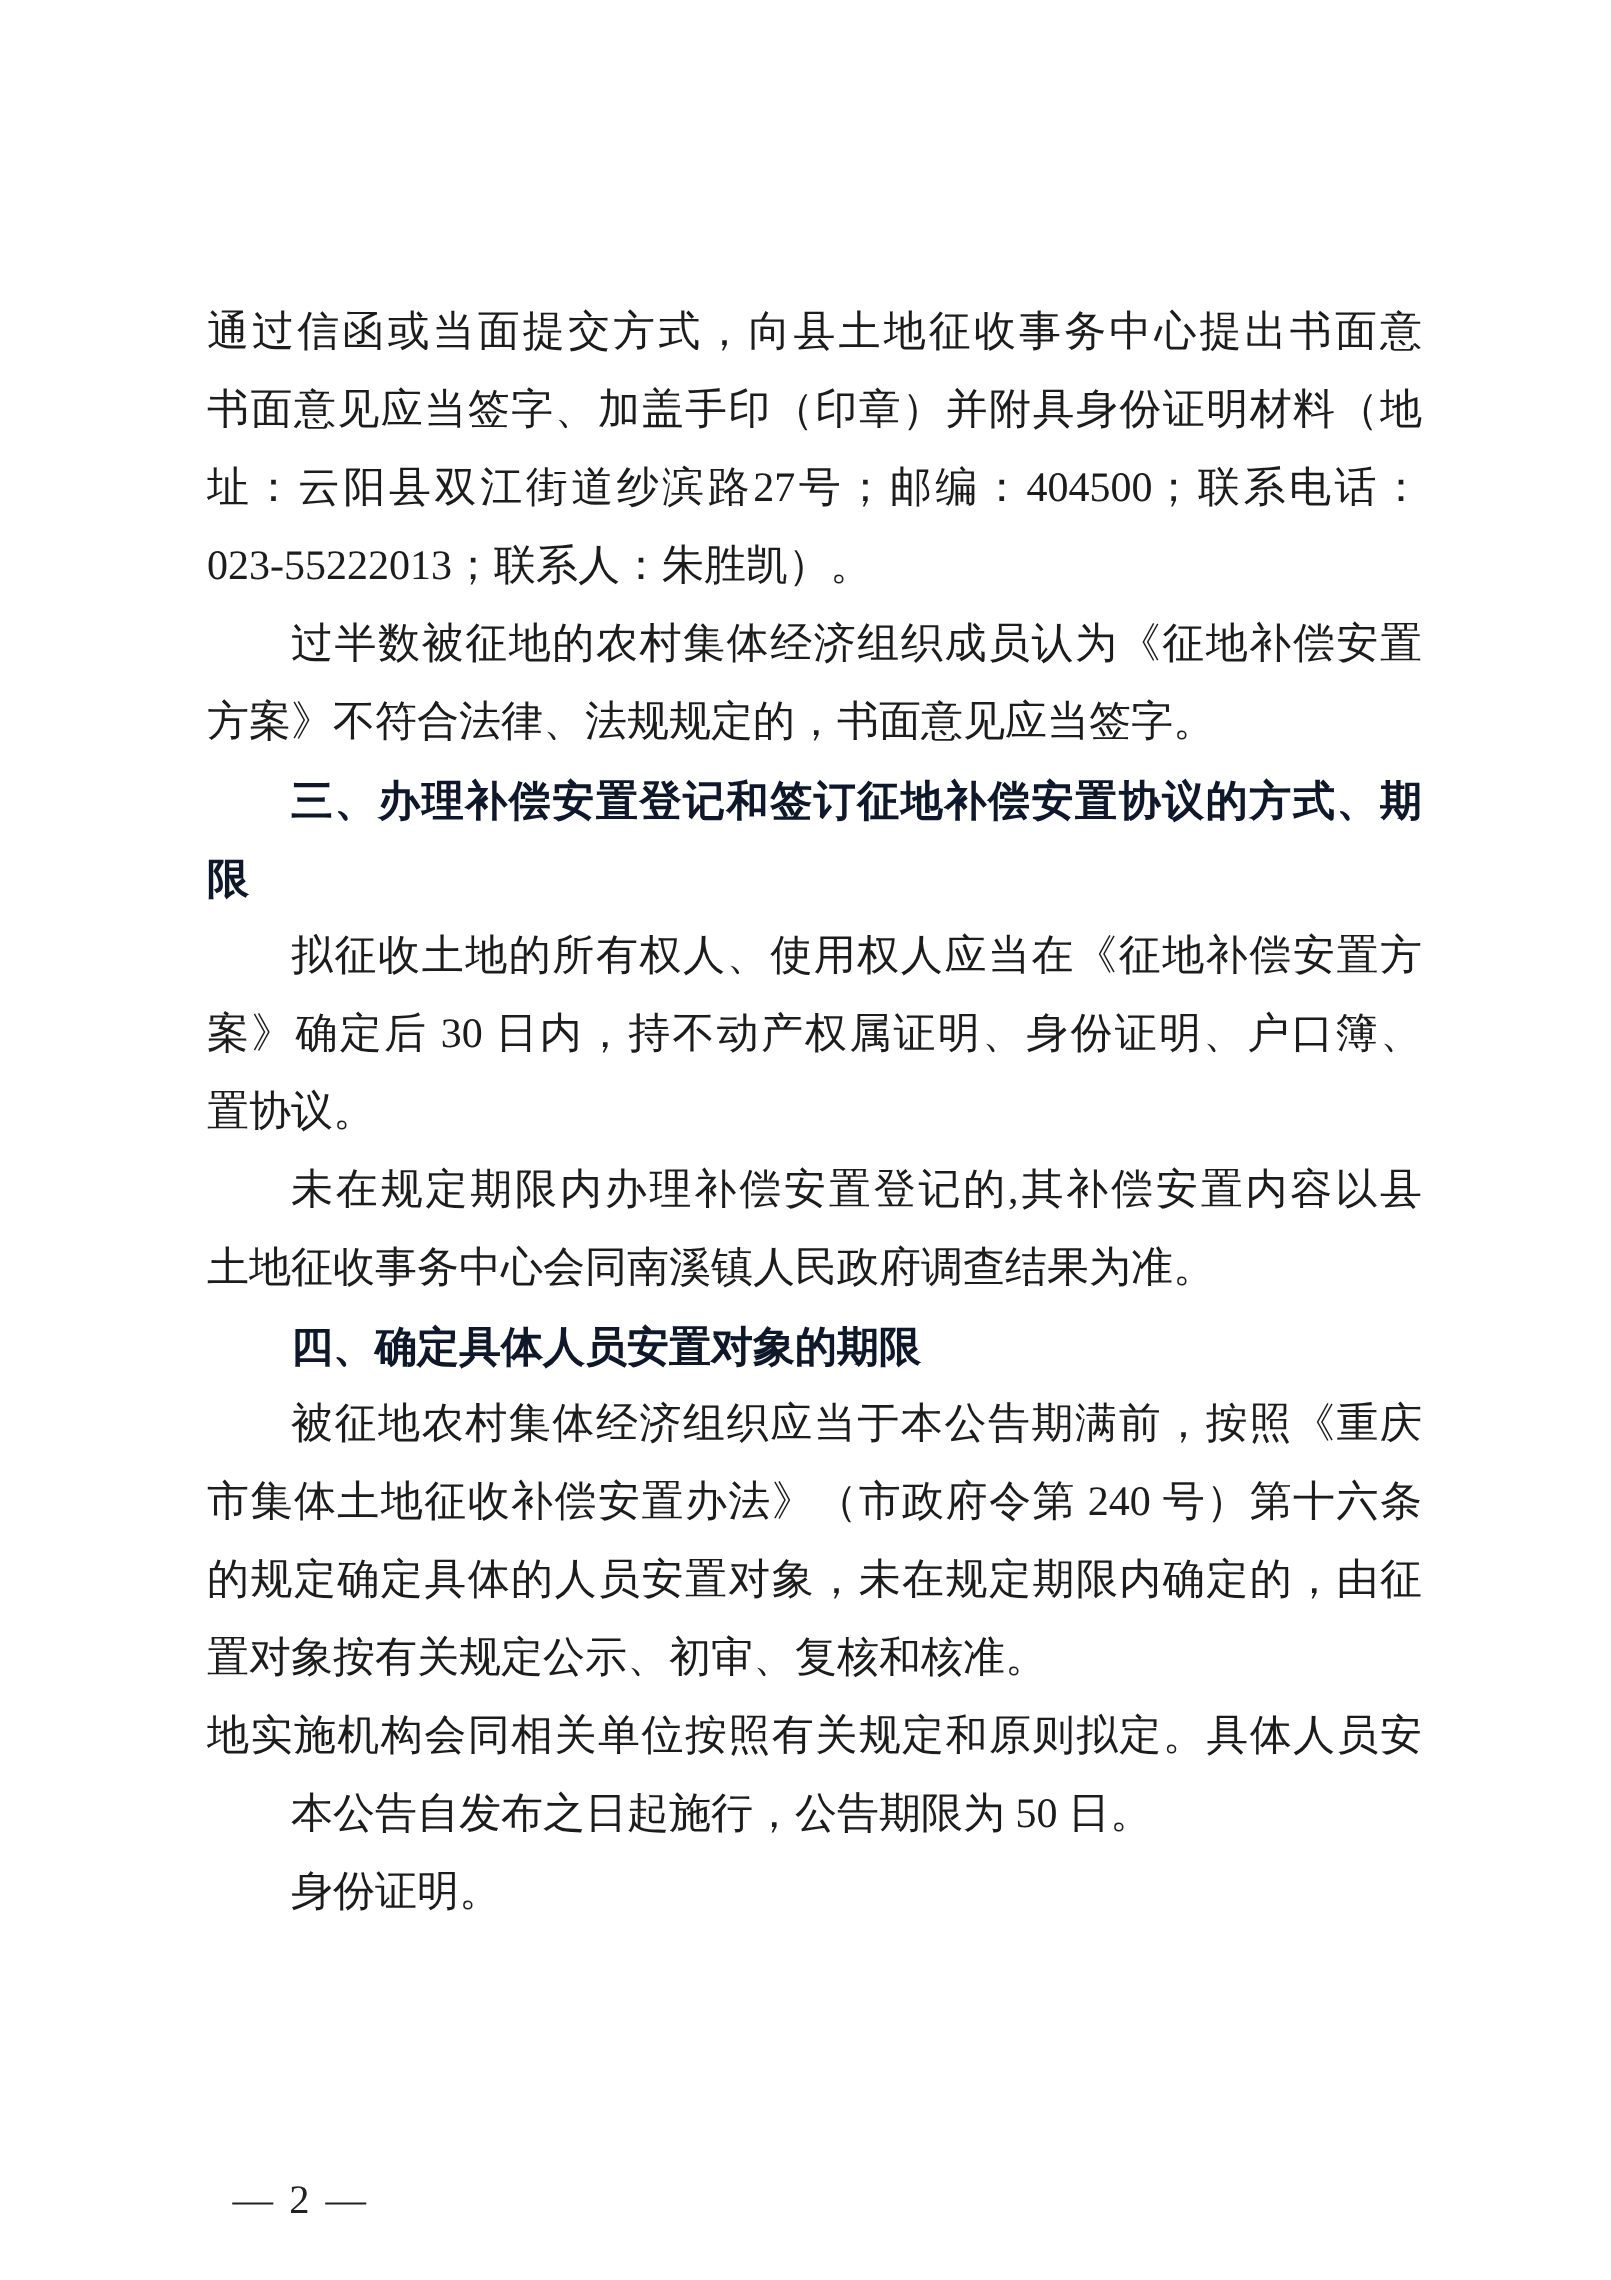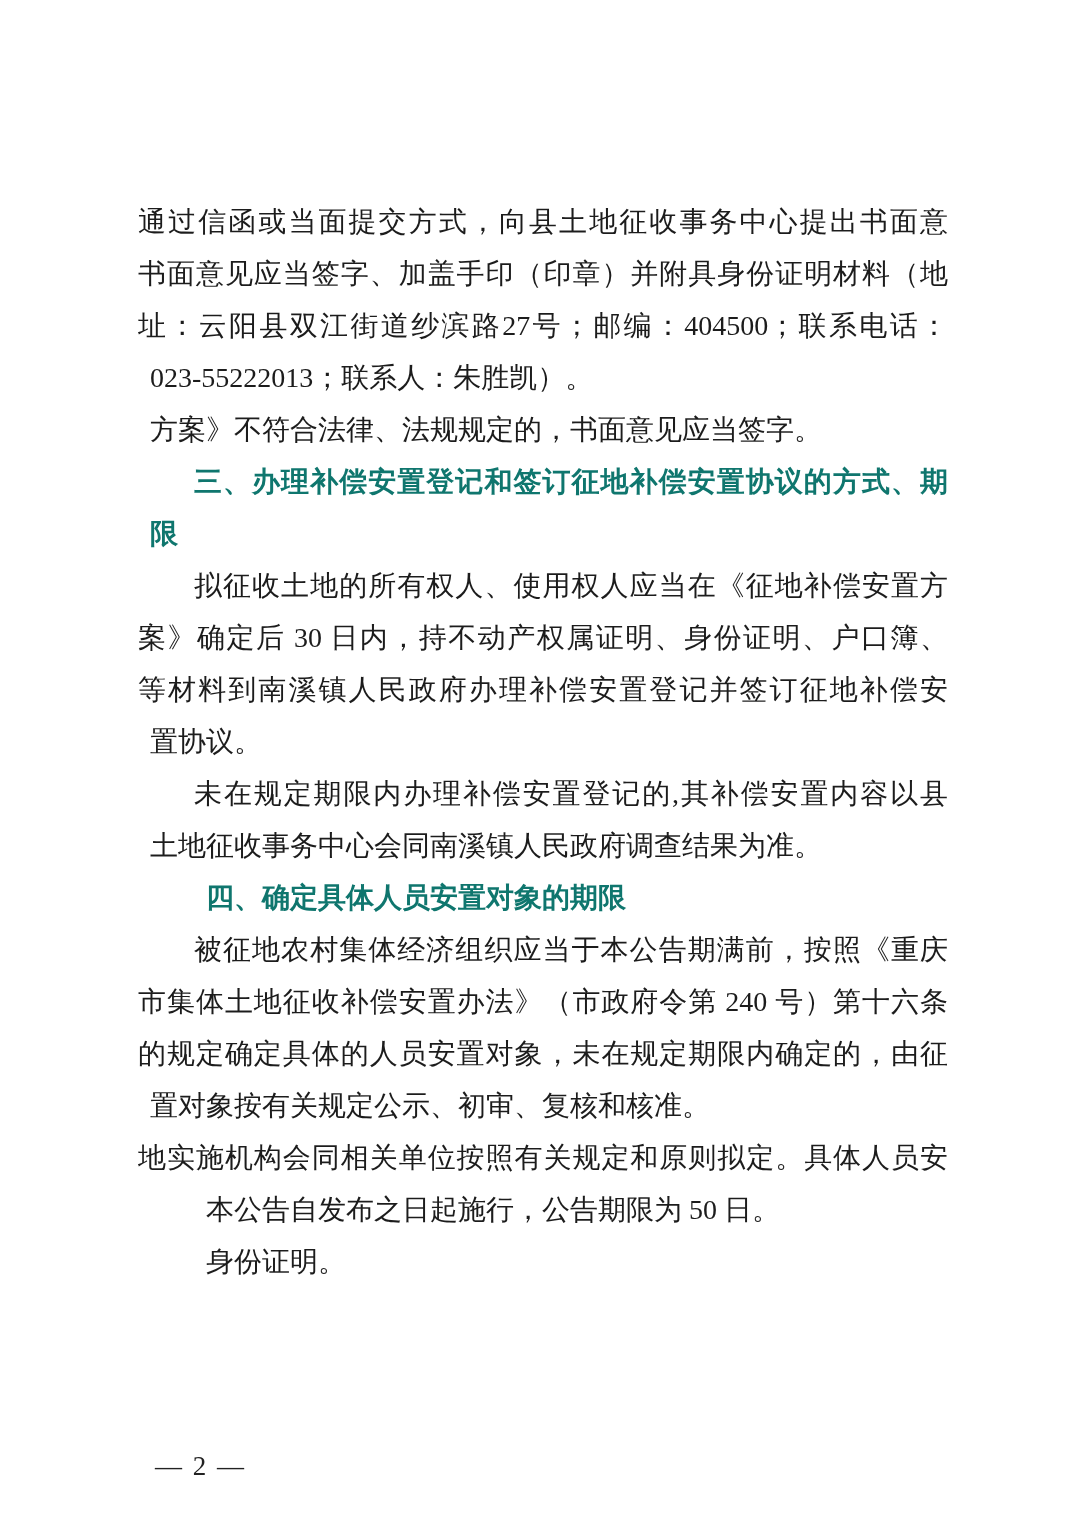--- a/index.html
+++ b/index.html
@@ -34,31 +34,30 @@
   }
   
   .j {
     text-align: justify;
     text-align-last: justify;
   }
   
   .e {
     text-align: left;
     text-align-last: left;
-    margin-left: 12px;
   }
   
   .i {
     text-indent: 56px;
   }
   
   .h {
     font-family: "Liberation Sans", "DejaVu Sans", sans-serif;
     font-weight: 700;
-    color: #0f766e;
+    color: #0f172a;
   }
   .footer {
     position: absolute;
     left: 155px;
     top: 1446px;
     font-size: 27px;
     line-height: 40px;
     color: #222222;
     letter-spacing: 2px;
   }
@@ -66,26 +65,26 @@
 </head>
 <body>
 
 <div class="page">
 
   <div class="content">
     <div class="line j">通过信函或当面提交方式，向县土地征收事务中心提出书面意见，</div>
     <div class="line j">书面意见应当签字、加盖手印（印章）并附具身份证明材料（地</div>
     <div class="line j">址：云阳县双江街道纱滨路27号；邮编：404500；联系电话：</div>
     <div class="line e">023-55222013；联系人：朱胜凯）。</div>
+    <div class="line j i">过半数被征地的农村集体经济组织成员认为《征地补偿安置</div>
     <div class="line e">方案》不符合法律、法规规定的，书面意见应当签字。</div>
     <div class="line j i h">三、办理补偿安置登记和签订征地补偿安置协议的方式、期</div>
     <div class="line e h">限</div>
     <div class="line j i">拟征收土地的所有权人、使用权人应当在《征地补偿安置方</div>
     <div class="line j">案》确定后 30 日内，持不动产权属证明、身份证明、户口簿、</div>
-    <div class="line j">等材料到南溪镇人民政府办理补偿安置登记并签订征地补偿安</div>
     <div class="line e">置协议。</div>
     <div class="line j i">未在规定期限内办理补偿安置登记的,其补偿安置内容以县</div>
     <div class="line e">土地征收事务中心会同南溪镇人民政府调查结果为准。</div>
     <div class="line e i h">四、确定具体人员安置对象的期限</div>
     <div class="line j i">被征地农村集体经济组织应当于本公告期满前，按照《重庆</div>
     <div class="line j">市集体土地征收补偿安置办法》（市政府令第 240 号）第十六条</div>
     <div class="line j">的规定确定具体的人员安置对象，未在规定期限内确定的，由征</div>
     <div class="line e">置对象按有关规定公示、初审、复核和核准。</div>
     <div class="line j">地实施机构会同相关单位按照有关规定和原则拟定。具体人员安</div>
     <div class="line e i">本公告自发布之日起施行，公告期限为 50 日。</div>

